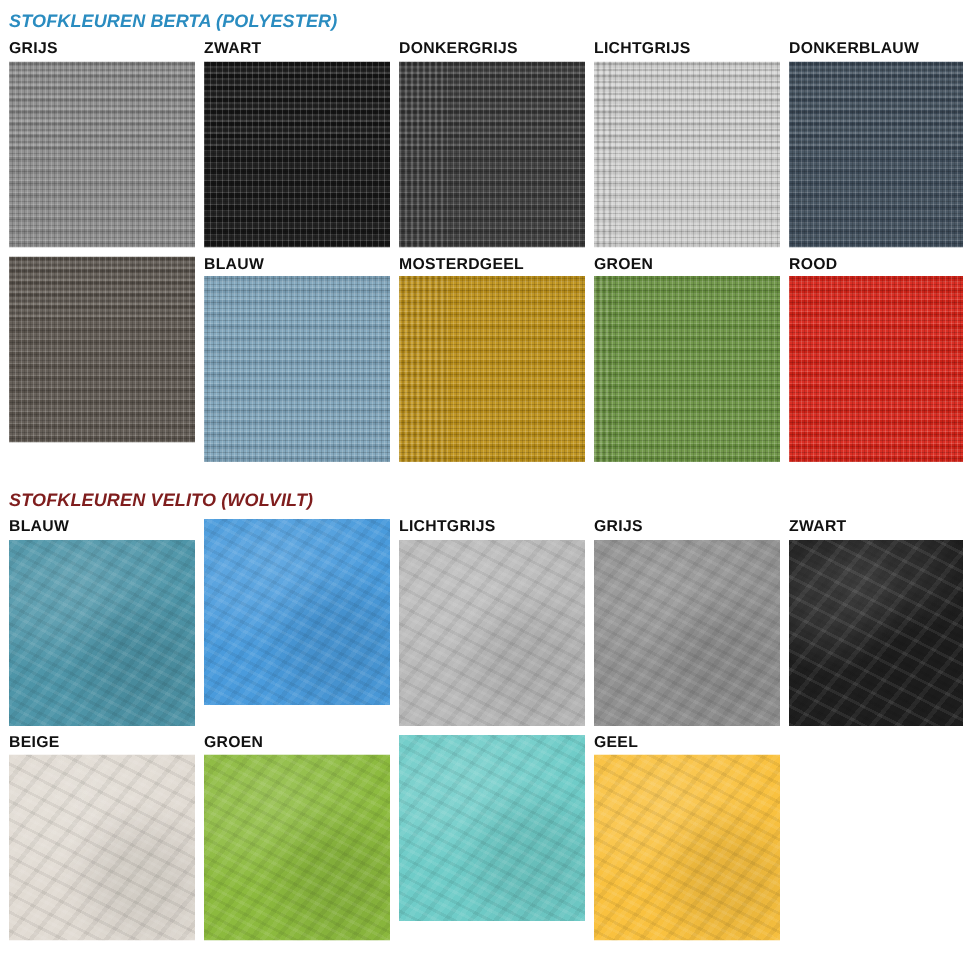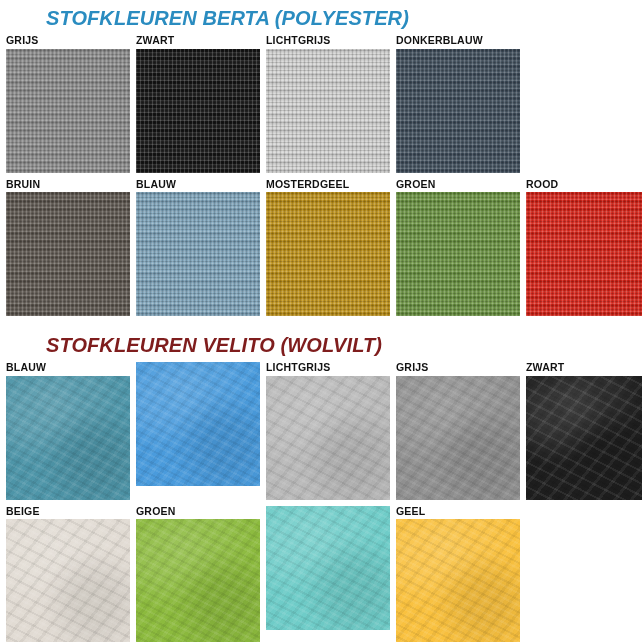--- a/index.html
+++ b/index.html
@@ -11,27 +11,26 @@
     overflow:hidden;
   }
   .sheet{
     width:642px;height:642px;
     position:relative;
     box-sizing:border-box;
     padding:0 6px;
   }
   .section{ }
   .section-title{
-    font-size:20px;
+    font-size:12px;
     font-weight:bold;
     font-style:italic;
     letter-spacing:0.1px;
     line-height:1;
     white-space:nowrap;
-    margin-left:40px;
   }
   #berta-title{ padding-top:8px; padding-bottom:7px; }
   #velito-title{ padding-top:13px; padding-bottom:7px; }
 
   .swatch-row{
     display:flex;
     gap:6px;
     margin-bottom:6px;
   }
   .swatch-cell{
@@ -108,36 +107,41 @@
           <div class="base" style="background-color: rgb(141, 141, 141);"></div>
         </div>
       </div>
       <div class="swatch-cell">
         <div class="swatch-label">ZWART</div>
         <div class="swatch-chip tex-weave">
           <div class="base" style="background-color: rgb(22, 22, 22);"></div>
         </div>
       </div>
       <div class="swatch-cell">
+        <div class="swatch-label">DONKERGRIJS</div>
+        <div class="swatch-chip tex-weave">
+          <div class="base" style="background-color: rgb(58, 58, 58);"></div>
+        </div>
+      </div>
+      <div class="swatch-cell">
         <div class="swatch-label">LICHTGRIJS</div>
         <div class="swatch-chip tex-weave">
           <div class="base" style="background-color: rgb(211, 211, 210);"></div>
         </div>
       </div>
       <div class="swatch-cell">
         <div class="swatch-label">DONKERBLAUW</div>
         <div class="swatch-chip tex-weave">
           <div class="base" style="background-color: rgb(63, 78, 92);"></div>
         </div>
       </div>
     </div>
 
     <div class="swatch-row">
       <div class="swatch-cell">
-        <div class="swatch-label">BRUIN</div>
         <div class="swatch-chip tex-weave">
           <div class="base" style="background-color: rgb(94, 87, 80);"></div>
         </div>
       </div>
       <div class="swatch-cell">
         <div class="swatch-label">BLAUW</div>
         <div class="swatch-chip tex-weave">
           <div class="base" style="background-color: rgb(127, 165, 188);"></div>
         </div>
       </div>

